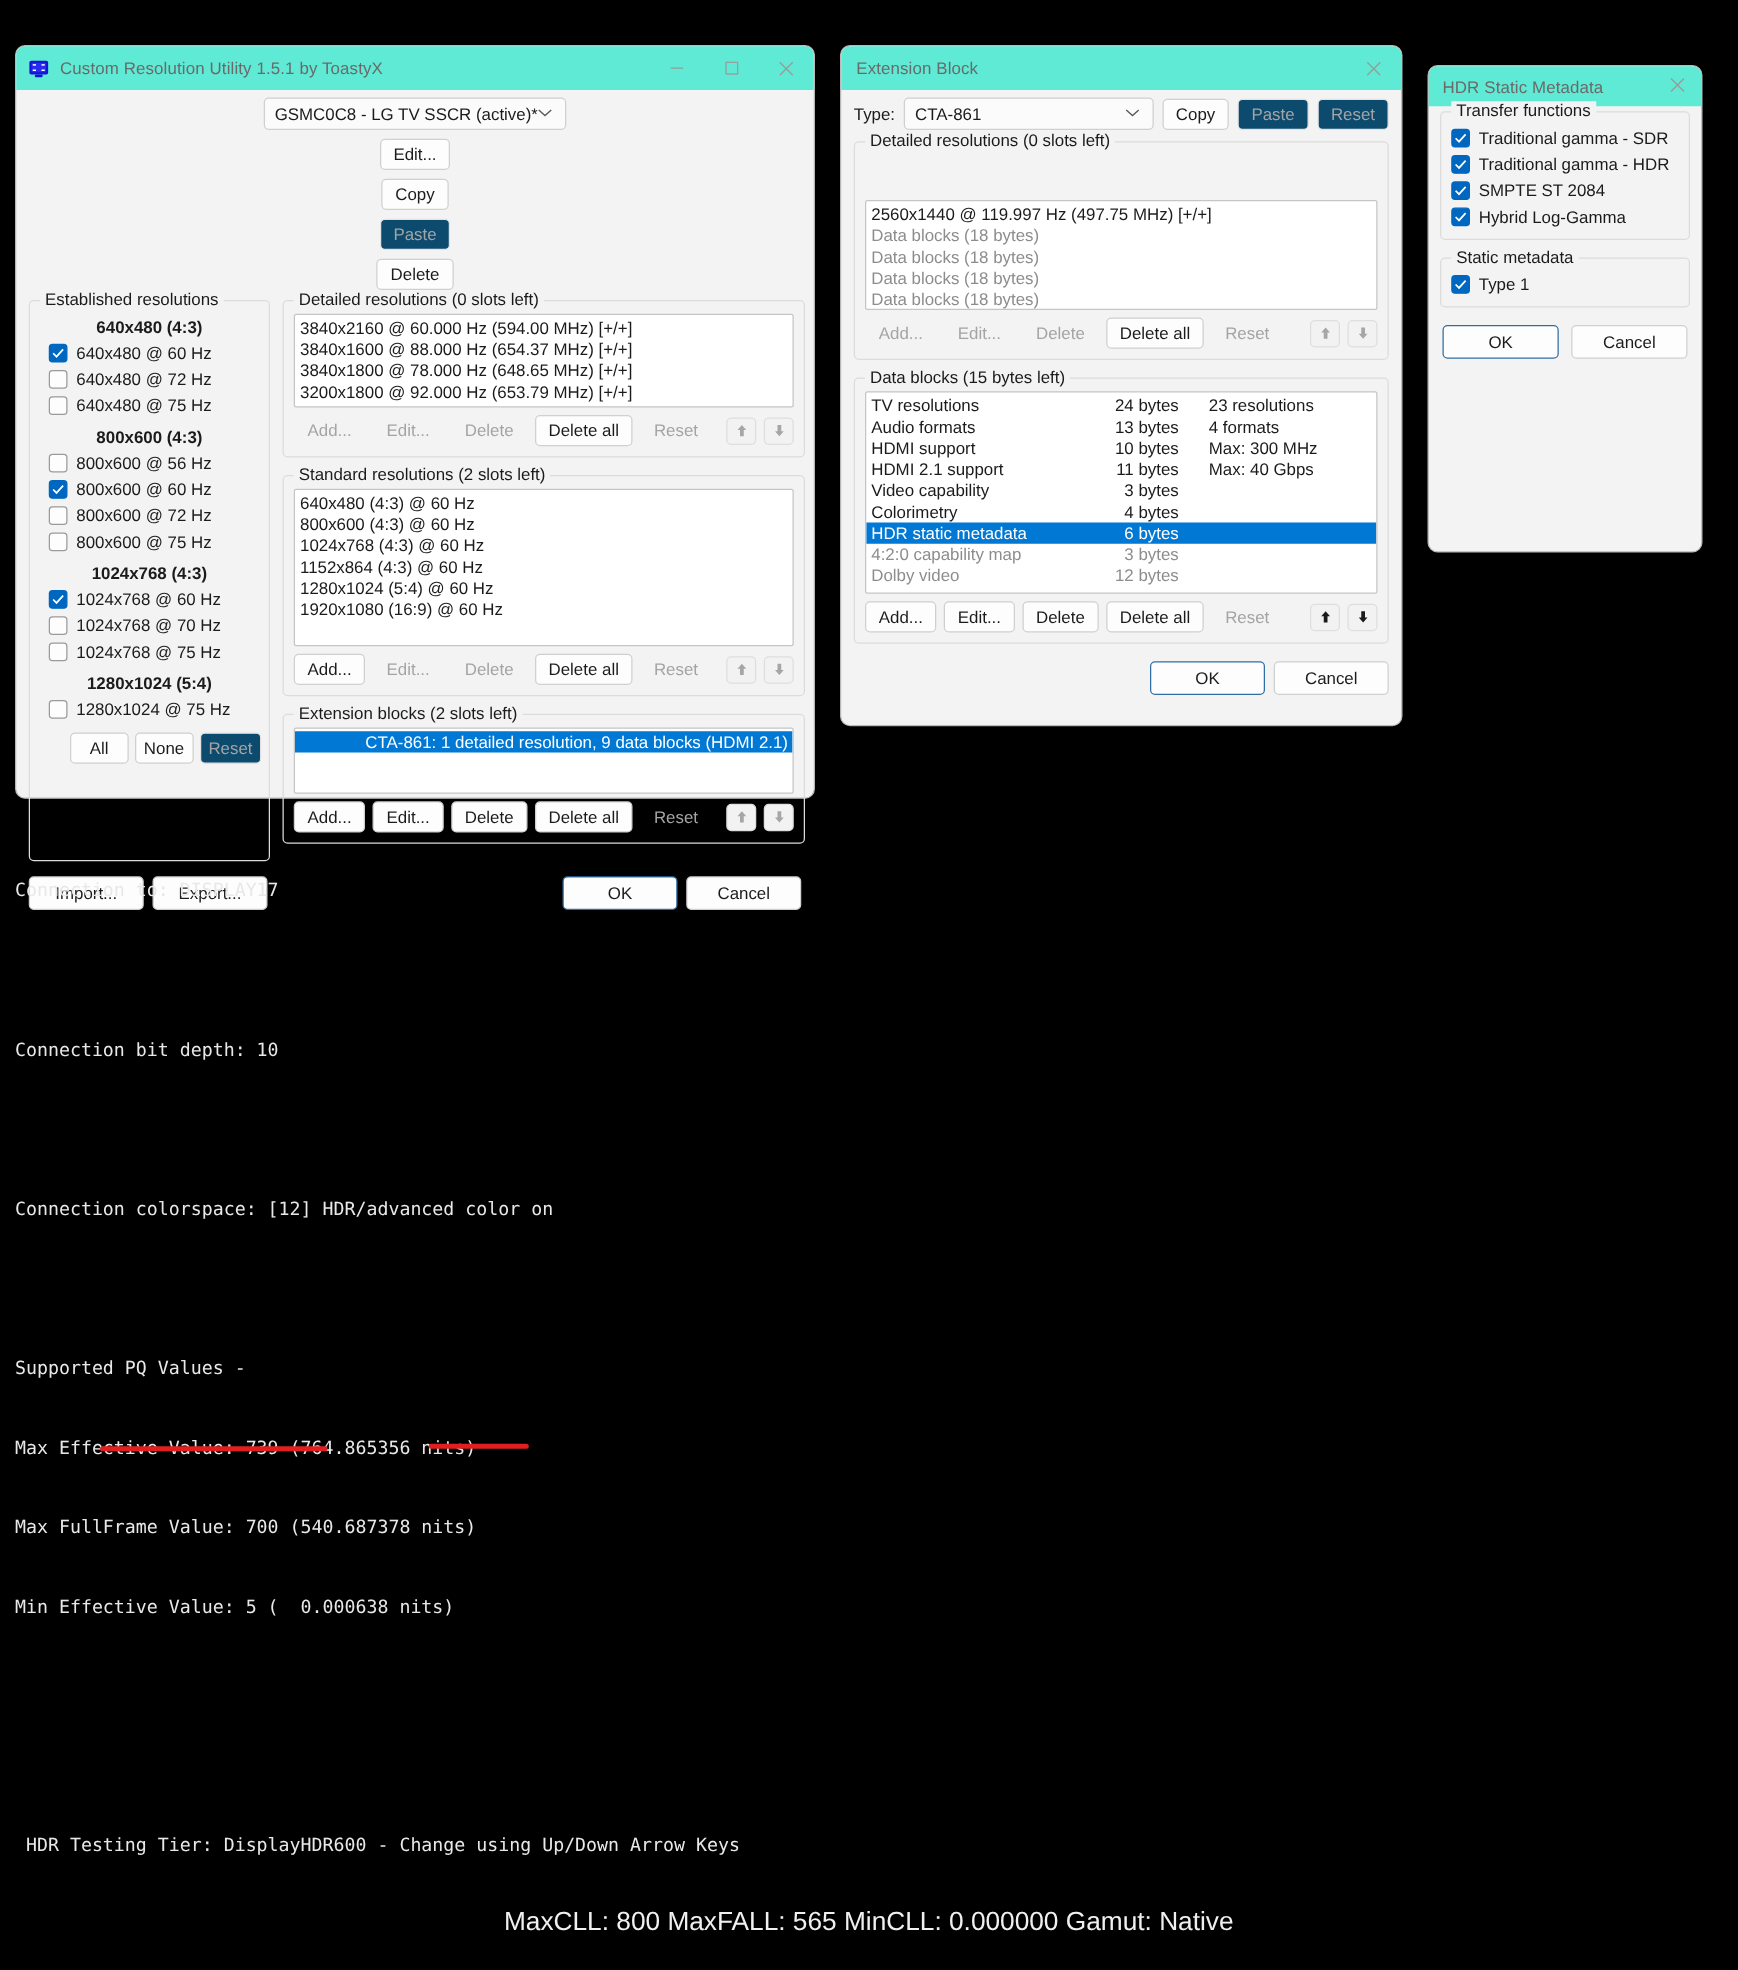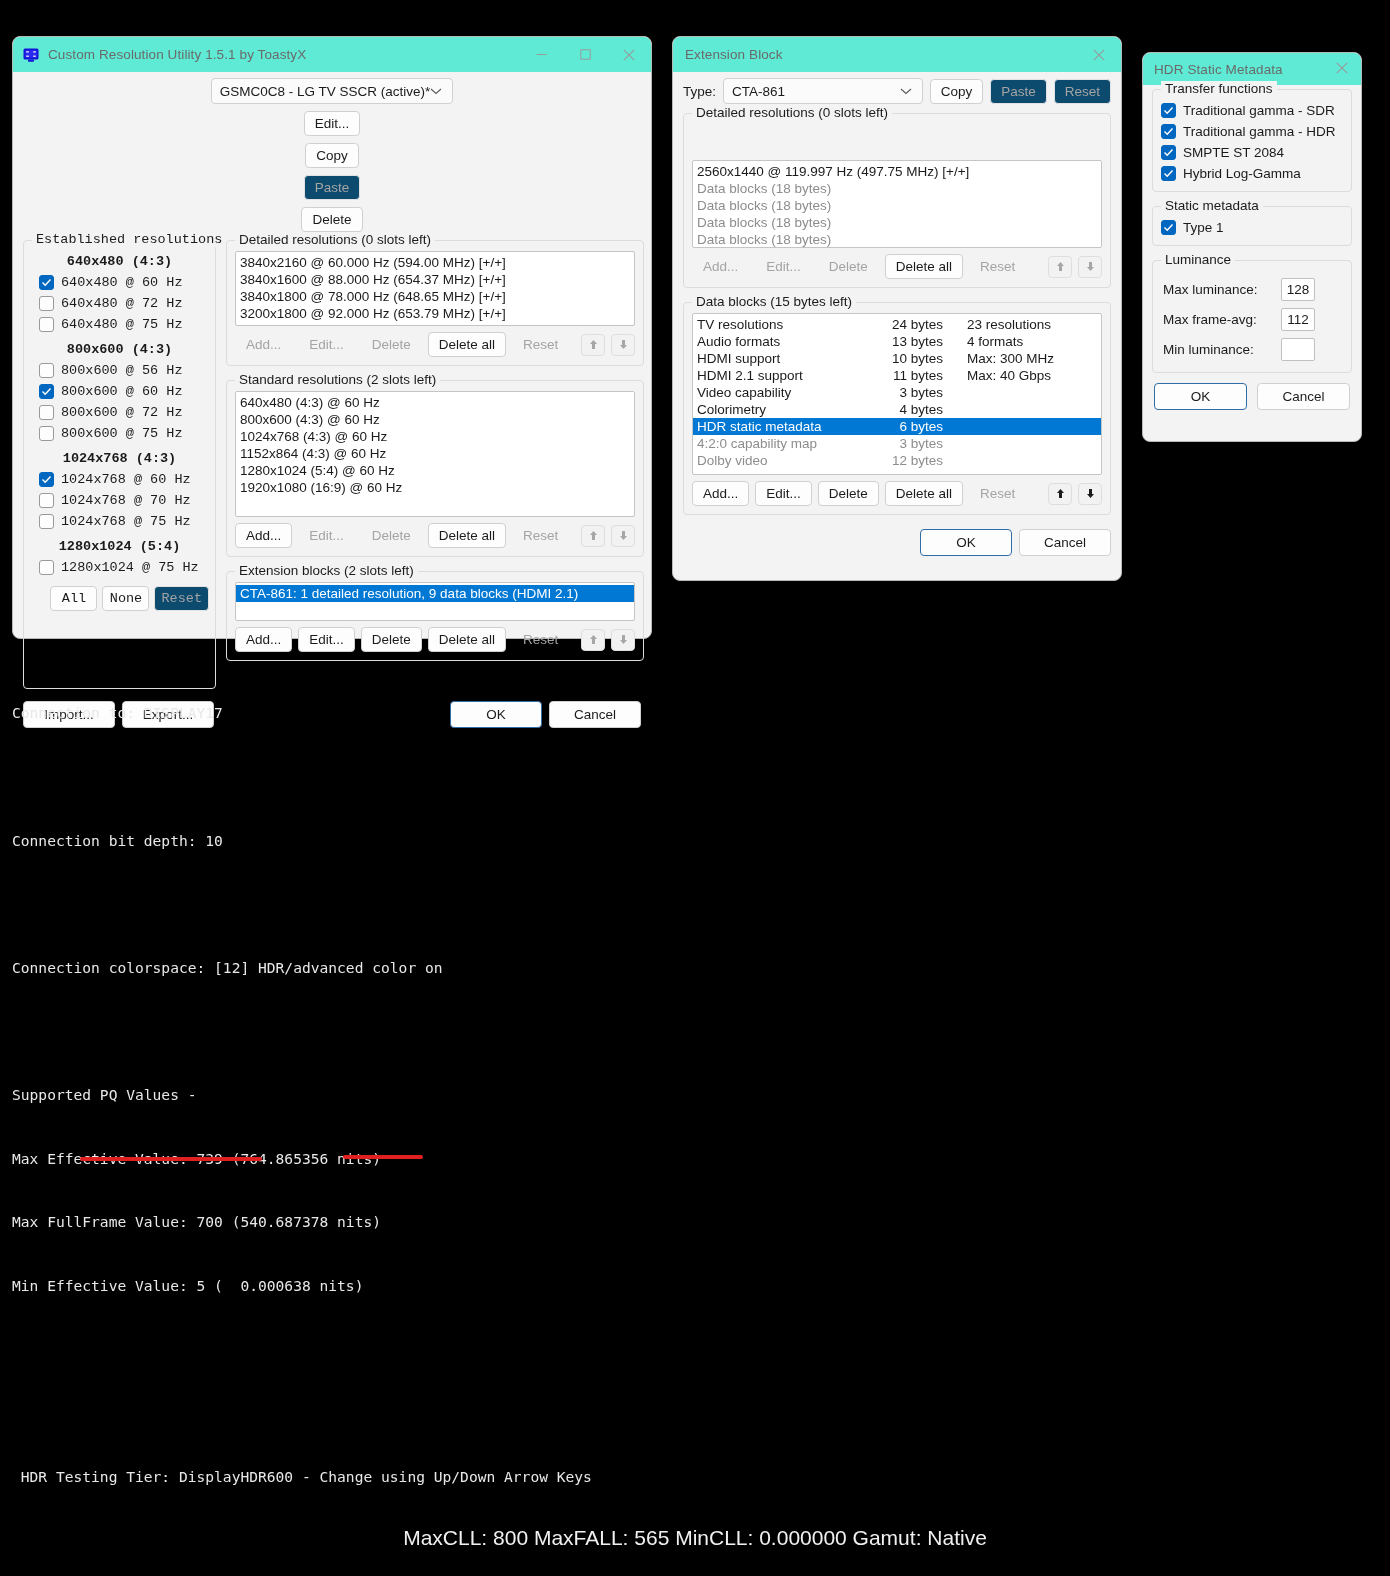--- a/index.html
+++ b/index.html
@@ -97,21 +97,21 @@
   .cb.on { background: #0067c0; border-color: #0067c0; }
   .cb.on svg { display: block; }
   .cb svg { display: none; }
 
   
   #cru { left: 12px; top: 36px; width: 640px; height: 603px; }
   .cru-top { display: flex; align-items: center; gap: 7px; padding: 6px 0 8px 0; flex-direction: column; }
   .cru-top .combo { flex: 1 1 auto; }
 
   .cru-body { display: flex; gap: 10px; }
-  .col-est { width: 193px; flex: 0 0 auto; font-family: Liberation Mono, monospace; }
+  .col-est { width: 193px; flex: 0 0 auto; }
   .col-right { flex: 1 1 auto; }
 
   .est-head { text-align: center; font-weight: bold; font-size: 13.5px; margin: 7px 0 3px 0; }
   .est-item { margin-left: 9px; }
 
   .est-buttons { display: flex; gap: 5px; justify-content: flex-end; margin-top: 8px; }
   .est-buttons .btn { min-width: 47px; padding: 0 6px; }
 
   .bottombar { display: flex; align-items: center; gap: 7px; margin-top: 12px; }
   .bottombar .spacer { flex: 1 1 auto; }
@@ -351,21 +351,21 @@
               <div class="btn arrow">
                   <svg width="13" height="13" viewBox="0 0 13 13">
                     <path d="M6.5 11 L10 7 L8 7 L8 2 L5 2 L5 7 L3 7 Z" fill="#a6a6a6"></path>
                   </svg>
                 </div>
             </div>
           </div>
 
           <div class="group">
             <div class="glabel">Extension blocks (2 slots left)</div>
-            <div class="listbox" style="height:39px;">
+            <div class="listbox" style="height:53px;text-align:right;">
               <div class="row sel">CTA-861: 1 detailed resolution, 9 data blocks (HDMI 2.1)</div>
             </div>
             <div class="btnrow">
               <div class="btn">Add...</div>
               <div class="btn">Edit...</div>
               <div class="btn">Delete</div>
               <div class="btn">Delete all</div>
               <div class="btn flatdis">Reset</div>
               <div class="spacer"></div>
               <div class="btn arrow">
@@ -589,35 +589,20 @@
         <div class="cbrow">
           <span class="cb on">
               <svg width="11" height="11" viewBox="0 0 11 11">
                 <polyline points="1.5,5.6 4.2,8.3 9.5,2.5" fill="none" stroke="#fff" stroke-width="1.4"></polyline>
               </svg>
             </span>
           <span>Type 1</span>
         </div>
       </div>
 
-      <div class="group hdr-group" style="padding:10px 8px 8px 8px;margin-bottom:8px">
-        <div class="glabel">Luminance</div>
-        <div class="lumrow">
-          <span class="llbl">Max luminance:</span>
-          <span class="lumfield">128</span>
-        </div>
-        <div class="lumrow">
-          <span class="llbl">Max frame-avg:</span>
-          <span class="lumfield">112</span>
-        </div>
-        <div class="lumrow">
-          <span class="llbl">Min luminance:</span>
-          <span class="lumfield"></span>
-        </div>
-      </div>
 
       <div class="hdr-btns">
         <div class="btn default">OK</div>
         <div class="btn">Cancel</div>
       </div>
     </div>
   </div>
 
   <div class="console">
     <div>Connection to: DISPLAY17</div>

